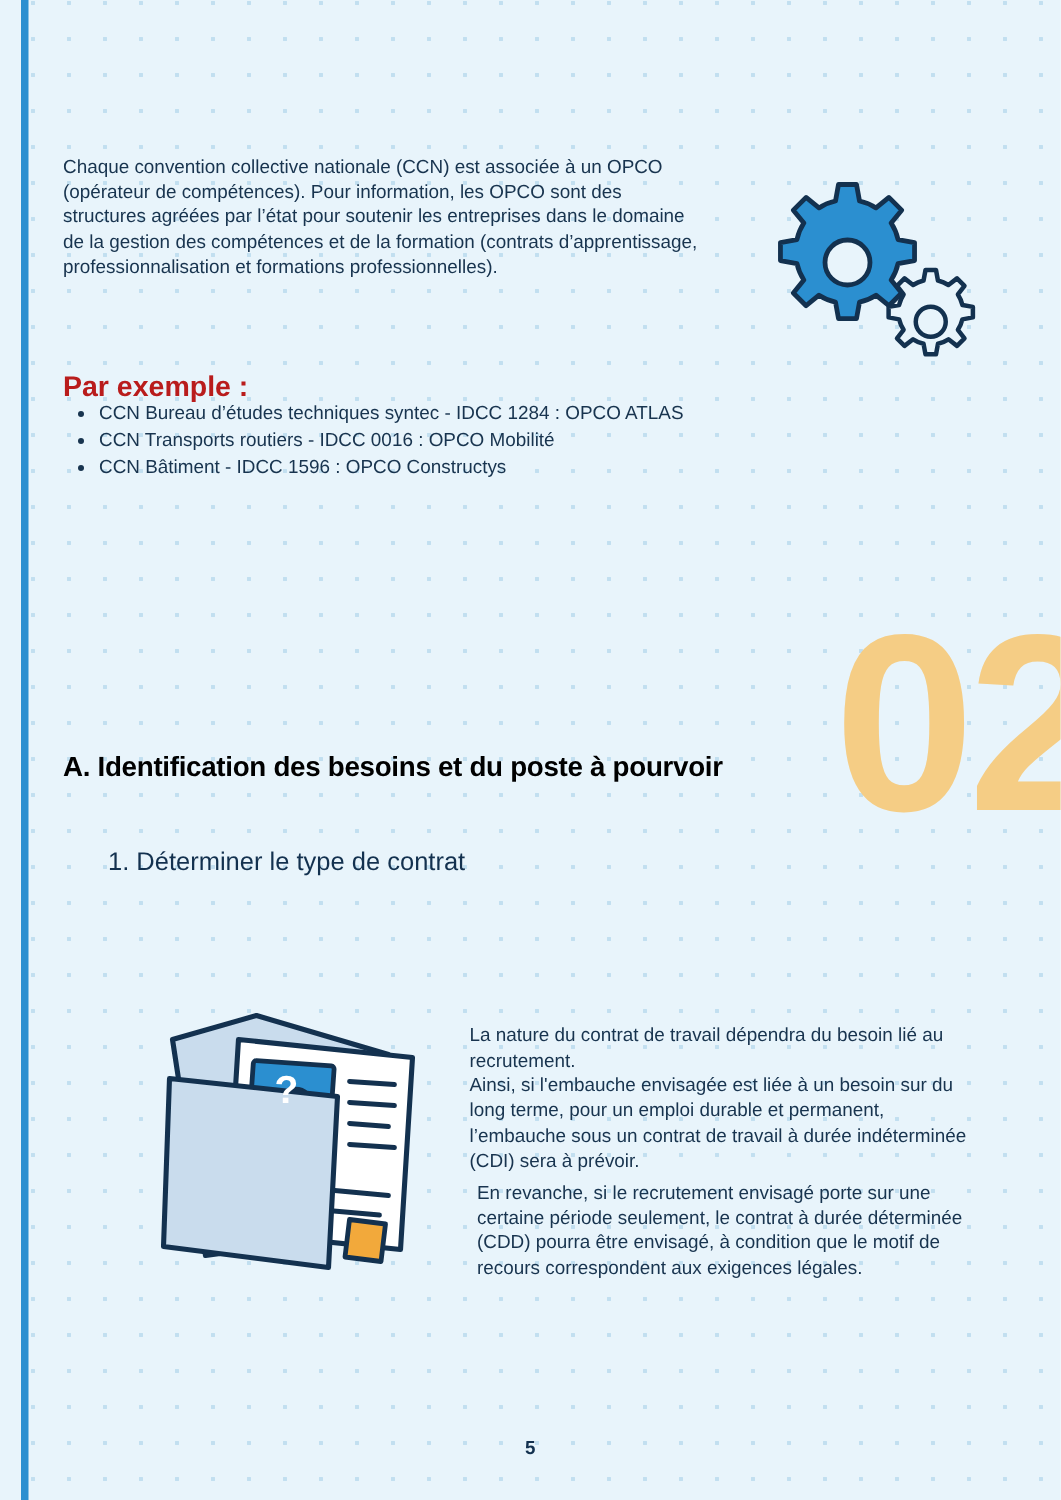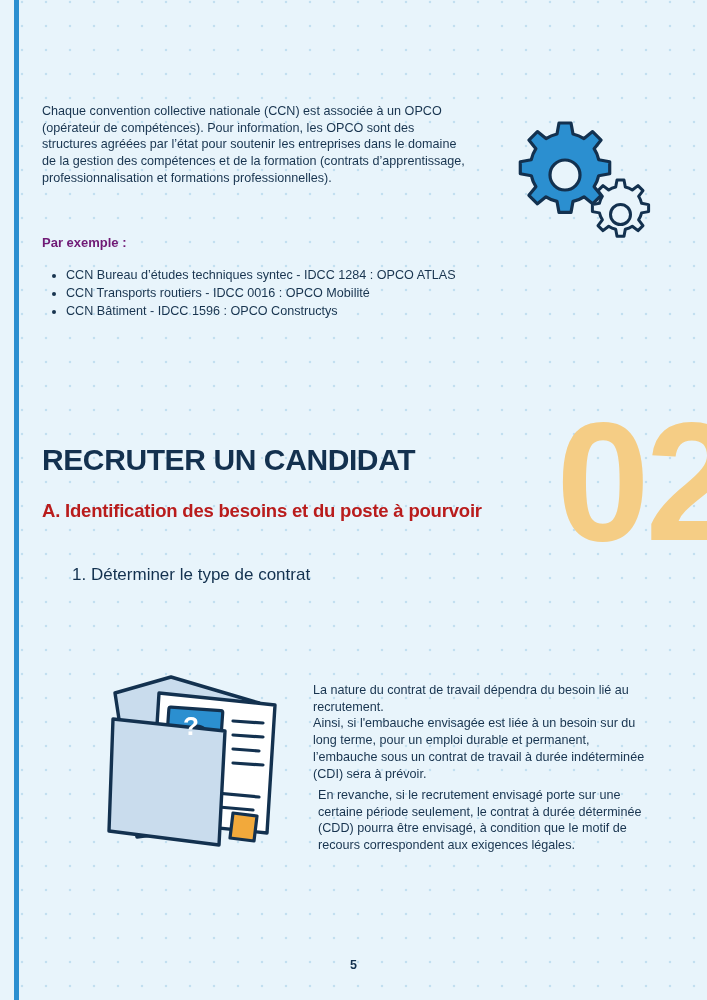--- a/index.html
+++ b/index.html
@@ -75,24 +75,24 @@
   }
   .p-intro {
     position: absolute;
     left: 0;
     top: 103px;
     width: 430px;
   }
   .p-example-label {
     position: absolute;
     left: 0;
-    top: 235px;
-    font-weight: bold;
-    font-size: 13px;
-    color: #701a75;
+    top: 248px;
+    font-weight: bold;
+    font-size: 19px;
+    color: #b91c1c;
   }
   ul.examples {
     position: absolute;
     left: 0;
     top: 266px;
     margin: 0;
     padding-left: 24px;
     color: #18344f;
     font-size: 12.6px;
     line-height: 1.44;
@@ -114,21 +114,21 @@
     color: #13314f;
     letter-spacing: -0.4px;
   }
   h3.sub-title {
     position: absolute;
     left: 0;
     top: 500px;
     margin: 0;
     font-size: 18.5px;
     font-weight: bold;
-    color: #b91c1c;
+    color: #000000;
     letter-spacing: -0.2px;
     text-align: right;
   }
   h4.sub-sub-title {
     position: absolute;
     left: 30px;
     top: 565px;
     margin: 0;
     font-size: 17px;
     font-weight: normal;
@@ -188,21 +188,20 @@
 
     <div class="p-example-label">Par exemple :</div>
 
     <ul class="examples">
       <li>CCN Bureau d’études techniques syntec - IDCC 1284 : OPCO ATLAS</li>
       <li>CCN Transports routiers - IDCC 0016 : OPCO Mobilité</li>
       <li>CCN Bâtiment - IDCC 1596 : OPCO Constructys</li>
     </ul>
 
 
-    <h1 class="chapter-title">RECRUTER UN CANDIDAT</h1>
 
     <h3 class="sub-title">A. Identification des besoins et du poste à pourvoir</h3>
 
     <h4 class="sub-sub-title">1. Déterminer le type de contrat</h4>
 
     <div class="para p-contract" style="white-space: pre-line;">La nature du contrat de travail dépendra du besoin lié au recrutement.
 Ainsi, si l'embauche envisagée est liée à un besoin sur du long terme, pour un emploi durable et permanent, l’embauche sous un contrat de travail à durée indéterminée (CDI) sera à prévoir.</div>
 
     <div class="para p-contract2">En revanche, si le recrutement envisagé porte sur une certaine période seulement, le contrat à durée déterminée (CDD) pourra être envisagé, à condition que le motif de recours correspondent aux exigences légales.</div>
 

